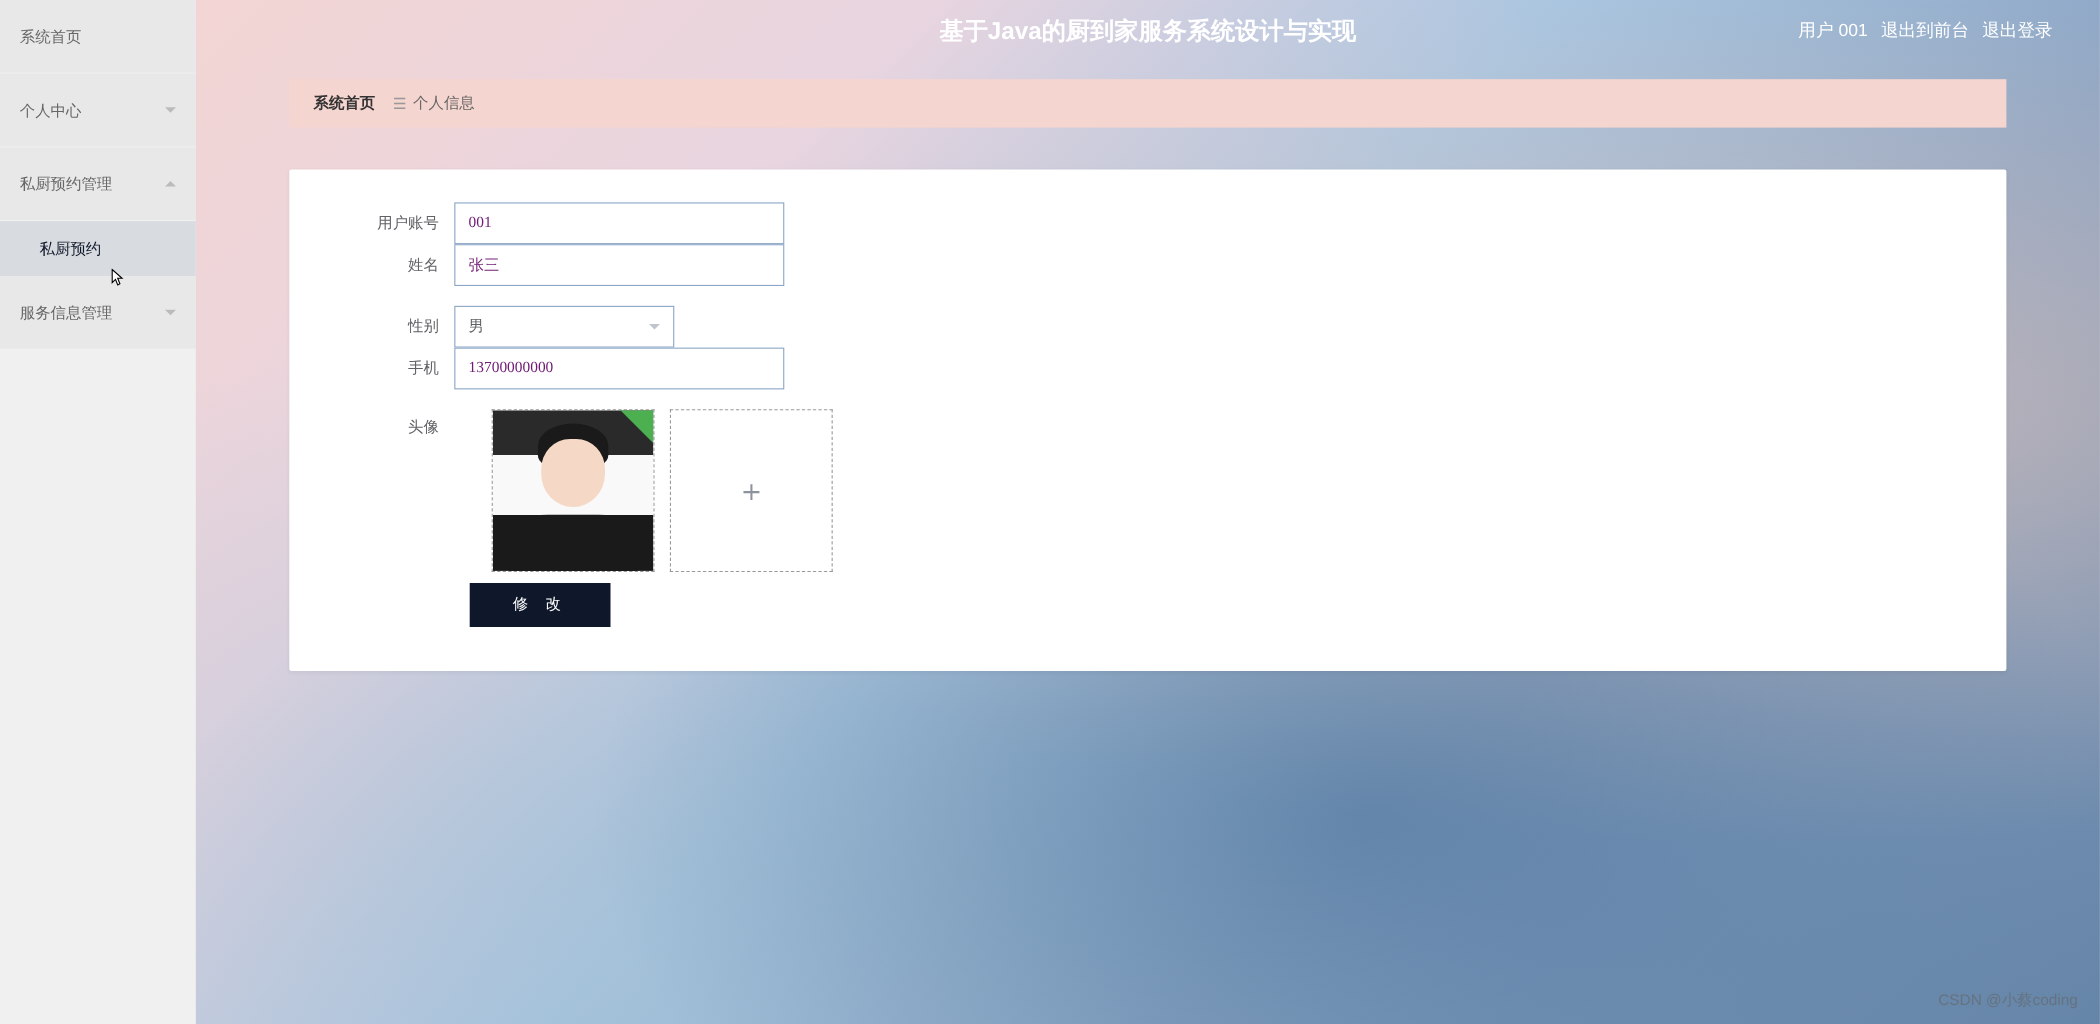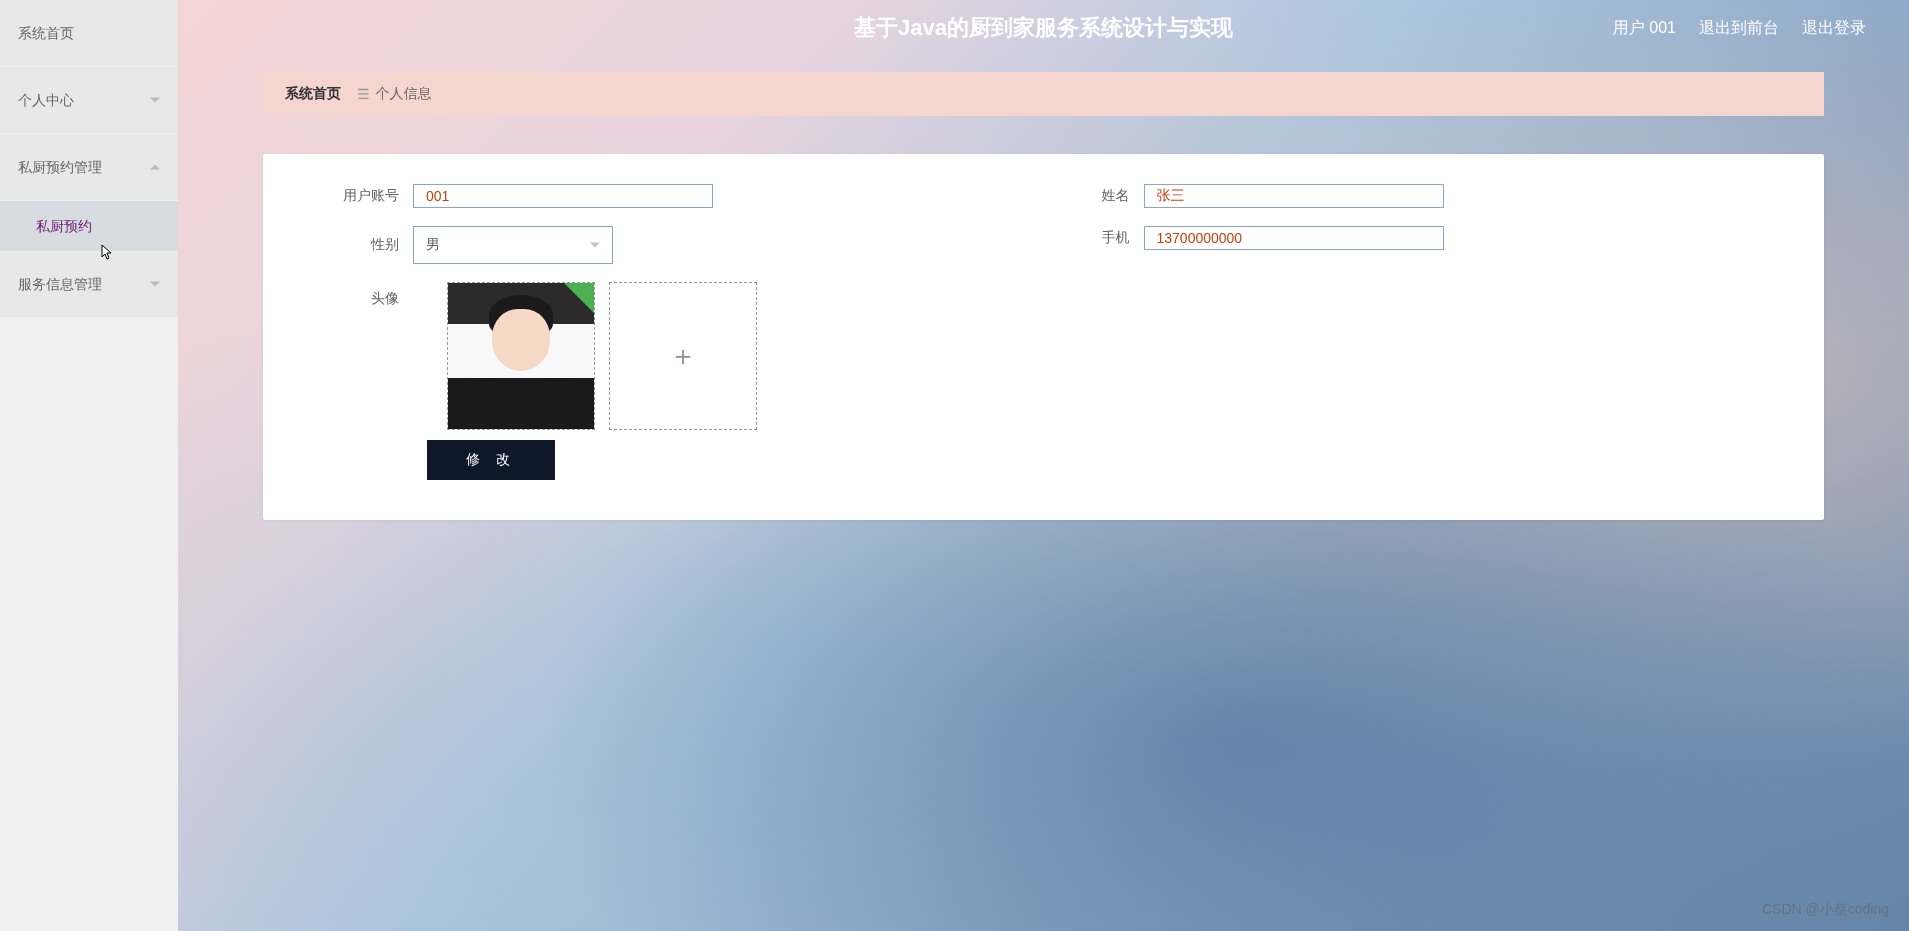--- a/index.html
+++ b/index.html
@@ -50,71 +50,72 @@
     }
     .sidebar-item.expanded::after {
       border-top: none;
       border-bottom: 5px solid #bbb;
     }
     .sidebar-subitem {
       height: 50px;
       line-height: 50px;
       padding-left: 36px;
       background: #d8dce0;
-      color: #701a75;
+      color: #0f172a;
       cursor: pointer;
     }
     .main { flex: 1; position: relative; z-index: 1; }
     .header {
       height: 56px;
       display: flex;
       align-items: center;
       justify-content: flex-end;
       padding: 0 43px;
       position: relative;
     }
     .header-title {
       position: absolute;
       left: 50%;
       transform: translateX(-50%);
       color: #fff;
       font-size: 22px;
       font-weight: bold;
     }
-    .header-link { color: #fff; font-size: 16px; margin-left: 23px; cursor: pointer; }
+    .header-link { color: #fff; font-size: 16px; margin-left: 12px; cursor: pointer; }
     .breadcrumb {
       margin: 16px 85px 0 85px;
       height: 44px;
       background: #f5d5d0;
       display: flex;
       align-items: center;
       padding-left: 22px;
       color: #666;
     }
     .breadcrumb .home { font-weight: bold; color: #333; margin-right: 10px; }
     .breadcrumb .sep { margin: 0 6px; color: #999; }
     .panel {
       margin: 38px 85px 0 85px;
       background: #fff;
       border-radius: 2px;
       padding: 30px 50px 40px 50px;
       box-shadow: 0 1px 4px rgba(0,0,0,0.05);
     }
-    .form-row { display: flex; margin-bottom: 18px; align-items: flex-start; }
+    .form-row { display: flex; margin-bottom: 18px; align-items: flex-start; flex-direction: column; }
     .form-group { display: flex; align-items: center; width: 50%; }
     .form-label { width: 100px; text-align: right; padding-right: 14px; color: #606266; }
     .form-input {
       width: 300px;
-      height: 24px;
+      height: 38px;
       border: 1px solid #8aa5c5;
       padding: 0 12px;
-      color: #c2410c;
+      color: #701a75;
       font-size: 14px;
       outline: none;
       background: #fff;
+      font-family: Liberation Serif, serif;
     }
     .form-select {
       width: 200px;
       height: 38px;
       border: 1px solid #8aa5c5;
       padding: 0 28px 0 12px;
       color: #606266;
       font-size: 14px;
       position: relative;
       background: #fff;

